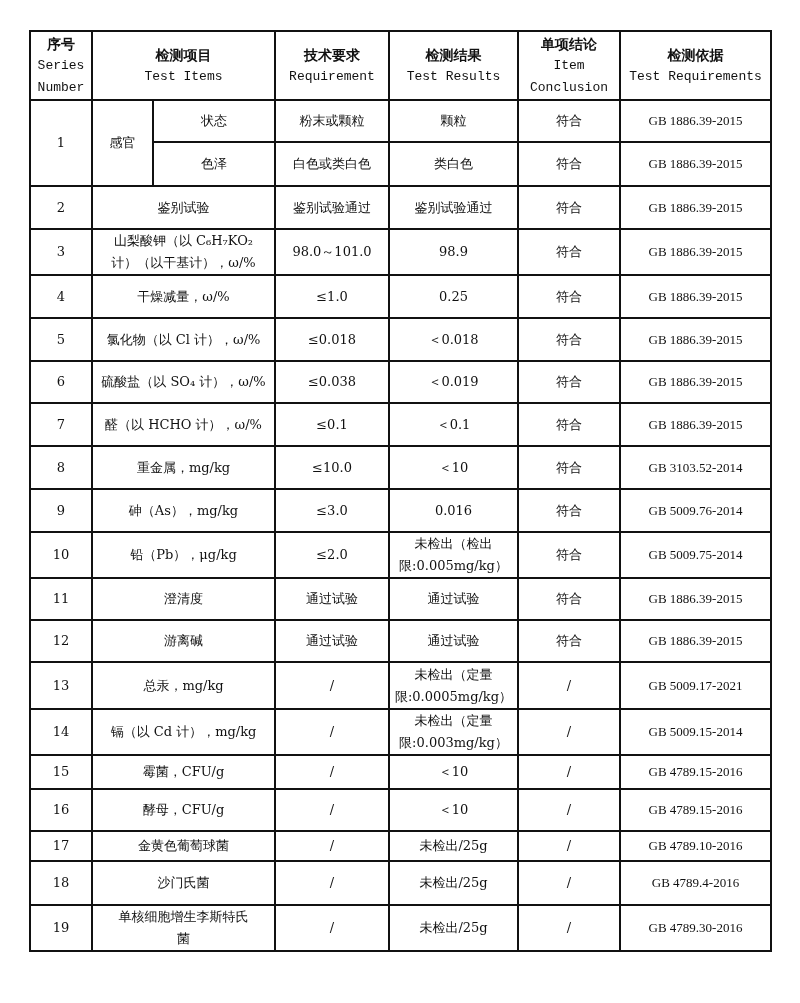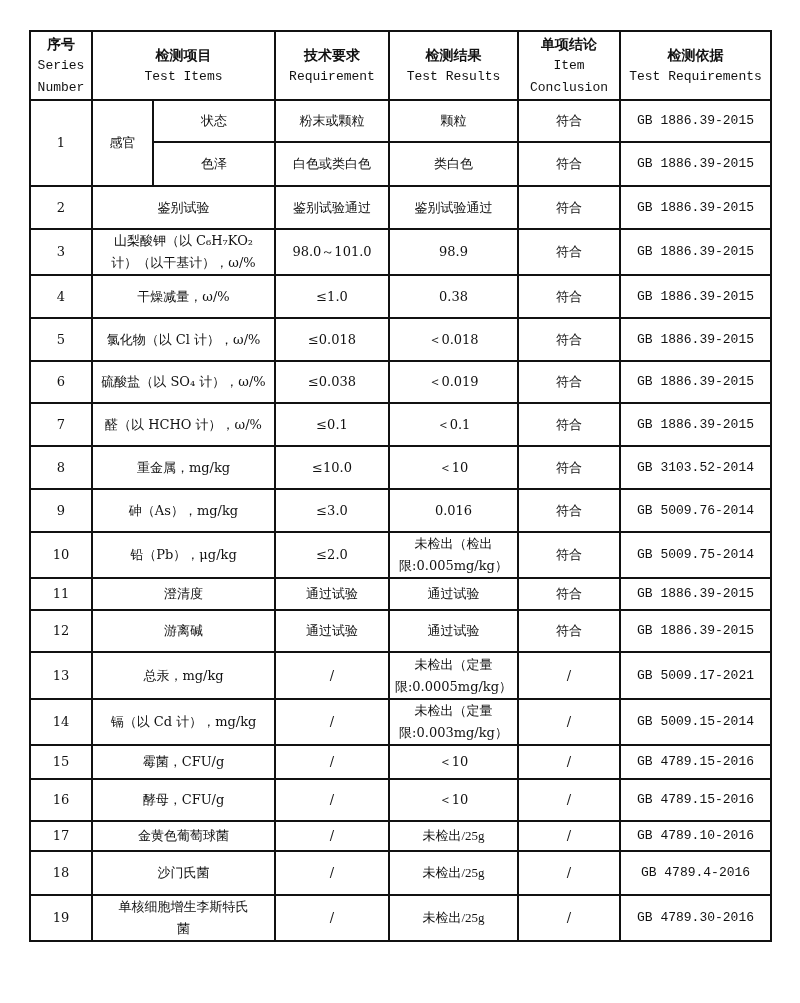--- a/index.html
+++ b/index.html
@@ -13,22 +13,22 @@
   table.report td, table.report th {
     border: 2px solid #111;
     text-align: center; vertical-align: middle;
     padding: 0 2px;
     font-size: 13px; line-height: 22px;
     font-weight: normal;
     overflow: hidden;
   }
   th .zh { display: block; font-weight: bold; font-size: 14px; }
   th .en { display: block; font-family: "Liberation Mono", "DejaVu Sans Mono", monospace; font-size: 13px; }
-  td.std { font-family: Liberation Mono, monospace; font-size: 13px; }
-  td.bold { font-weight: bold; font-family: Liberation Serif, serif; }
+  td.std { font-family: Liberation Serif, serif; font-size: 13px; }
+  td.bold { font-weight: bold; }
 </style>
 </head>
 <body>
 
 <table class="report">
   <colgroup>
     <col style="width:62px">
     <col style="width:61px">
     <col style="width:122px">
     <col style="width:114px">
@@ -101,21 +101,21 @@
     <td>98.0～101.0</td>
     <td>98.9</td>
     <td>符合</td>
     <td class="std">GB 1886.39-2015</td>
   </tr>
 
   <tr style="height:43px">
     <td>4</td>
     <td colspan="2">干燥减量，ω/%</td>
     <td>≤1.0</td>
-    <td>0.38</td>
+    <td>0.25</td>
     <td>符合</td>
     <td class="std">GB 1886.39-2015</td>
   </tr>
 
   <tr style="height:43px">
     <td>5</td>
     <td colspan="2">氯化物（以 Cl 计），ω/%</td>
     <td>≤0.018</td>
     <td>＜0.018</td>
     <td>符合</td>
@@ -163,21 +163,21 @@
     <td colspan="2">铅（Pb），μg/kg</td>
     <td>≤2.0</td>
     <td>
       <div>未检出（检出</div>
       <div>限:0.005mg/kg）</div>
     </td>
     <td>符合</td>
     <td class="std">GB 5009.75-2014</td>
   </tr>
 
-  <tr style="height:32px">
+  <tr style="height:42px">
     <td>11</td>
     <td colspan="2" class="bold">澄清度</td>
     <td class="bold">通过试验</td>
     <td class="bold">通过试验</td>
     <td>符合</td>
     <td class="std">GB 1886.39-2015</td>
   </tr>
 
   <tr style="height:42px">
     <td>12</td>

